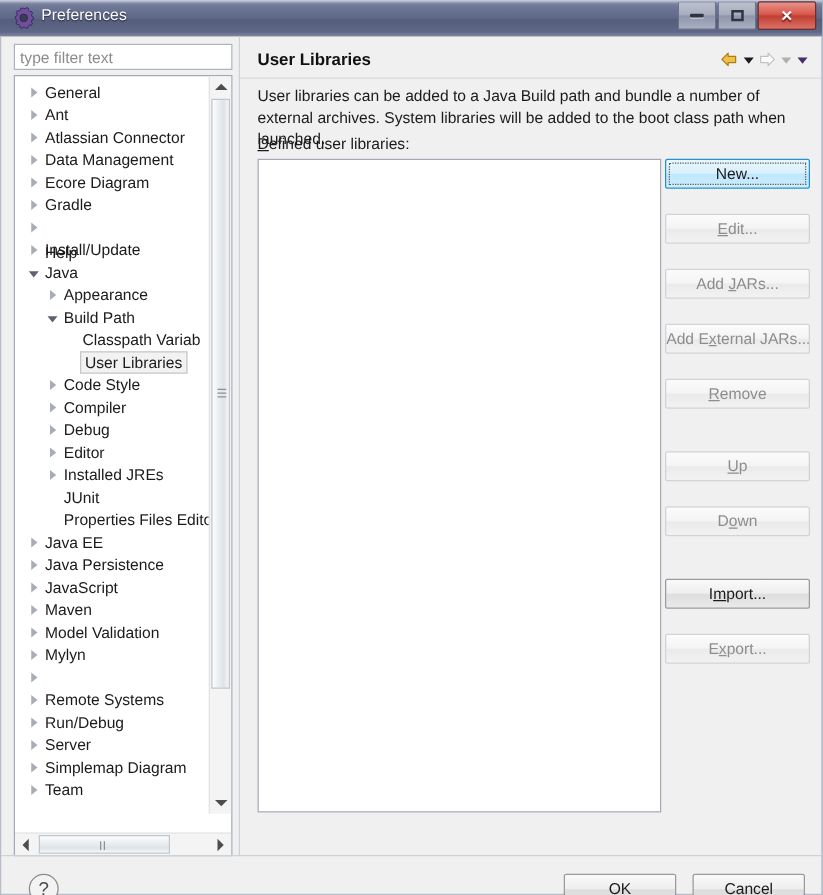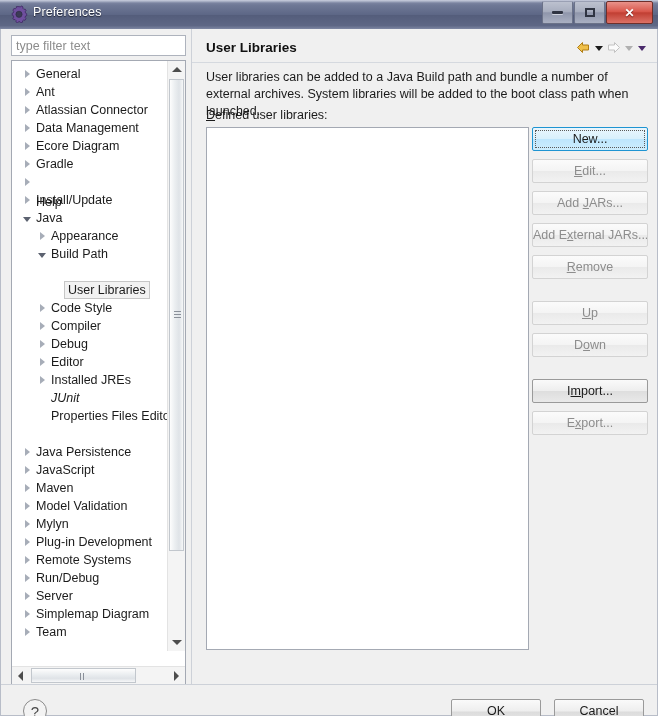--- a/index.html
+++ b/index.html
@@ -255,21 +255,21 @@
     background: #ffffff;
     border: 1px solid #a4a9b3;
     box-sizing: border-box;
   }
 
   
   .btncol { position: absolute; left: 340px; top: 98px; width: 120px; }
   .btn {
     display: block;
     width: 116px; height: 24px;
-    margin-bottom: 8px;
+    margin-bottom: 20px;
     box-sizing: border-box;
     font-family: "Liberation Sans", sans-serif;
     font-size: 12.5px;
     color: #8d8d8d;
     background: linear-gradient(to bottom, #fbfbfb 0%, #f4f4f4 48%, #eaeaea 52%, #f2f2f2 100%);
     border: 1px solid #d3d3d3;
     border-radius: 2px;
     text-align: center;
     line-height: 22px;
     white-space: nowrap;
@@ -423,20 +423,23 @@
               <span class="tri-closed"></span>
             </span>
             <span class="lbl" style="left: 37px;">Appearance</span>
           </div>
           <div class="tree-row" style="top: 184px; position: absolute; left: 0px; width: 156px;">
             <span class="twisty" style="left: 25px;">
               <span class="tri-open"></span>
             </span>
             <span class="lbl" style="left: 37px;">Build Path</span>
           </div>
+          <div class="tree-row" style="top: 202px; position: absolute; left: 0px; width: 156px;">
+            <span class="lbl" style="left: 52px;">Classpath Variab</span>
+          </div>
           <div class="tree-row selected" style="top: 220px; position: absolute; left: 0px; width: 156px;">
             <span class="lbl" style="left: 52px;">User Libraries</span>
           </div>
           <div class="tree-row" style="top: 238px; position: absolute; left: 0px; width: 156px;">
             <span class="twisty" style="left: 25px;">
               <span class="tri-closed"></span>
             </span>
             <span class="lbl" style="left: 37px;">Code Style</span>
           </div>
           <div class="tree-row" style="top: 256px; position: absolute; left: 0px; width: 156px;">
@@ -456,26 +459,32 @@
               <span class="tri-closed"></span>
             </span>
             <span class="lbl" style="left: 37px;">Editor</span>
           </div>
           <div class="tree-row" style="top: 310px; position: absolute; left: 0px; width: 156px; text-align: center;">
             <span class="twisty" style="left: 25px;">
               <span class="tri-closed"></span>
             </span>
             <span class="lbl" style="left: 37px;">Installed JREs</span>
           </div>
-          <div class="tree-row" style="top: 328px; position: absolute; left: 0px; width: 156px; font-style: italic;">
+          <div class="tree-row" style="top: 328px; position: absolute; left: 0px; width: 156px;">
             <span class="lbl" style="left: 37px;">JUnit</span>
           </div>
           <div class="tree-row" style="top: 346px; position: absolute; left: 0px; width: 156px;">
             <span class="lbl" style="left: 37px;">Properties Files Edito</span>
           </div>
+          <div class="tree-row" style="top: 364px; position: absolute; left: 0px; width: 156px;">
+            <span class="twisty" style="left: 10px;">
+              <span class="tri-closed"></span>
+            </span>
+            <span class="lbl" style="left: 22px;">Java EE</span>
+          </div>
           <div class="tree-row" style="top: 382px; position: absolute; left: 0px; width: 156px;">
             <span class="twisty" style="left: 10px;">
               <span class="tri-closed"></span>
             </span>
             <span class="lbl" style="left: 22px;">Java Persistence</span>
           </div>
           <div class="tree-row" style="top: 400px; position: absolute; left: 0px; width: 156px;">
             <span class="twisty" style="left: 10px;">
               <span class="tri-closed"></span>
             </span>
@@ -496,21 +505,20 @@
           <div class="tree-row" style="top: 454px; position: absolute; left: 0px; width: 156px;">
             <span class="twisty" style="left: 10px;">
               <span class="tri-closed"></span>
             </span>
             <span class="lbl" style="left: 22px;">Mylyn</span>
           </div>
           <div class="tree-row" style="top: 472px; position: absolute; left: 0px; width: 156px;">
             <span class="twisty" style="left: 10px;">
               <span class="tri-closed"></span>
             </span>
-            <span class="lbl" style="left: 22px;">Plug-in Development</span>
           </div>
           <div class="tree-row" style="top: 490px; position: absolute; left: 0px; width: 156px;">
             <span class="twisty" style="left: 10px;">
               <span class="tri-closed"></span>
             </span>
             <span class="lbl" style="left: 22px;">Remote Systems</span>
           </div>
           <div class="tree-row" style="top: 508px; position: absolute; left: 0px; width: 156px;">
             <span class="twisty" style="left: 10px;">
               <span class="tri-closed"></span>

